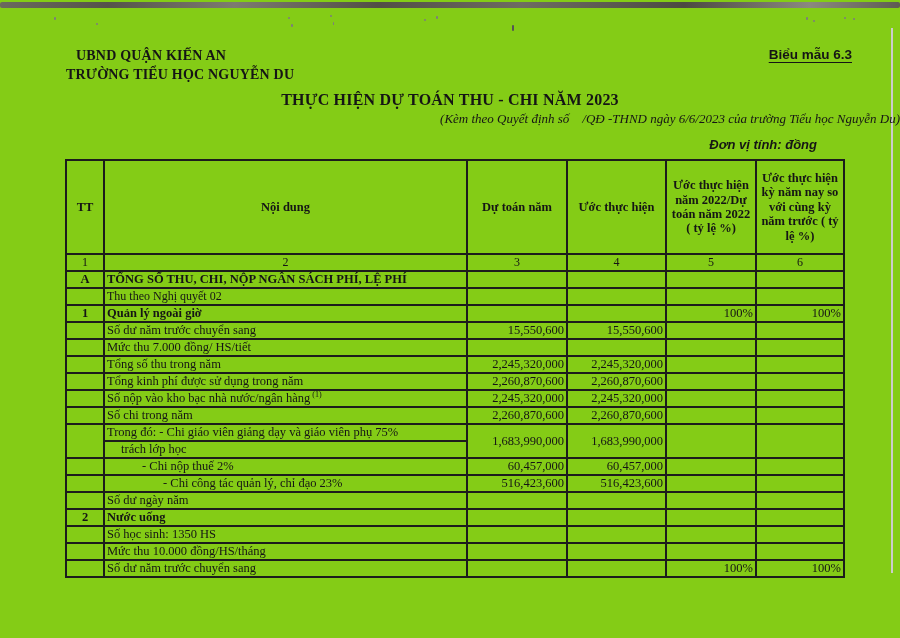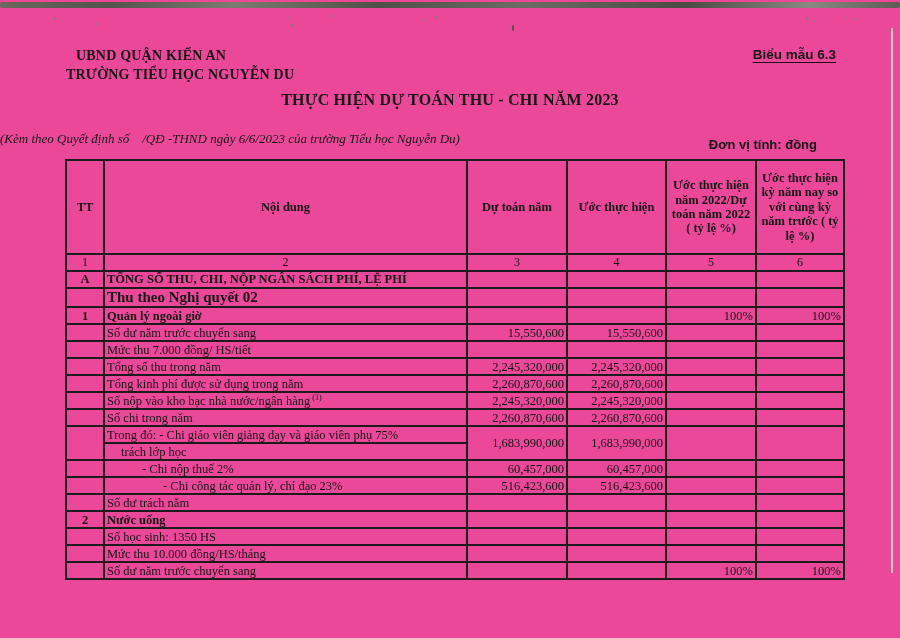--- a/index.html
+++ b/index.html
@@ -1,61 +1,61 @@
 <!DOCTYPE html>
 <html><head>
 <meta charset="utf-8">
 <style>
   html,body { margin:0; padding:0; background:#e8e8e8; }
   .page {
     position:relative; width:900px; height:638px; margin:0 auto;
-    background:#ec4899; overflow:hidden;
+    background:#84cc16; overflow:hidden;
     font-family:"Liberation Serif", serif; color:#151515;
   }
   
   .topedge {
     position:absolute; top:2px; left:0; width:900px; height:6px; border-radius:2px;
     background:linear-gradient(90deg,#6b695e,#55534a 12%,#7d7b70 26%,#524f46 42%,#6e6c62 58%,#4c4a42 76%,#8b897f 90%,#5e5c52);
     filter:blur(0.4px);
   }
   .rightline { position:absolute; top:28px; left:891px; width:2px; height:545px; background:#cccccc; }
   .speck { position:absolute; background:#7d7d7d; border-radius:1px; }
 
   
   .org { position:absolute; top:46px; left:66px; font-weight:bold; font-size:14px; line-height:19px; letter-spacing:0.2px; }
   .org .l1 { padding-left:10px; }
   .formlabel {
-    position:absolute; top:47px; right:64px;
+    position:absolute; top:47px; right:48px;
     font-family:"Liberation Sans", sans-serif; font-weight:bold; font-size:13.5px;
     text-decoration:underline; text-underline-offset:3px;
   }
   .title { position:absolute; top:91px; left:0; width:900px; text-align:center; font-weight:bold; font-size:16px; letter-spacing:0.2px; }
-  .subtitle { position:absolute; top:111px; left:0; width:900px; text-align:left; font-style:italic; font-size:13px;margin-top:20px; }
+  .subtitle { position:absolute; top:111px; left:0; width:900px; text-align:right; font-style:italic; font-size:13px; }
   .unitnote {
     position:absolute; top:137px; left:0; width:817px; text-align:right;
-    font-family:"Liberation Sans", sans-serif; font-weight:bold; font-size:13px;
+    font-family:"Liberation Sans", sans-serif; font-weight:bold; font-style:italic; font-size:13px;
   }
 
   
   table.budget { position:absolute; top:159px; left:65px; width:778px; border-collapse:collapse; table-layout:fixed; }
   table.budget th, table.budget td {
     border:2px solid #1c1c1c; font-size:12.5px; line-height:1.15;
     padding:0 2px; overflow:hidden; vertical-align:middle;
   }
   table.budget th { font-weight:bold; text-align:center; padding:2px 3px; }
   tr.hdr { height:94px; }
   tr.colnum td { height:13px; text-align:center; font-size:12px; padding:0; }
   tbody.rows tr { height:17px; }
   td.tt  { text-align:center; }
   td.nd  { text-align:left; padding-left:4px; }
   td.num { text-align:right; padding-right:4px; }
   td.pct { text-align:right; padding-right:3px; }
   tr.section td.nd { font-weight:bold;margin-left:16px; }
   tr.section td.tt { font-weight:bold; }
-  tr.subhead td.nd { font-weight:bold; font-size:15px; }
+  tr.subhead td.nd { font-weight:normal; font-size:12px; }
   tr.group td.nd, tr.group td.tt { font-weight:bold; }
   td.nd sup { font-size:8px; line-height:0; }
 </style>
 </head>
 <body>
 
 <div class="page">
 
   <div class="topedge"></div>
   <div class="rightline"></div>
@@ -207,21 +207,21 @@
         <tr>
           <td class="tt"></td>
           <td class="nd" style="padding-left: 58px;">- Chi công tác quản lý, chỉ đạo 23%</td>
           <td class="num">516,423,600</td>
           <td class="num">516,423,600</td>
           <td class="pct"></td>
           <td class="pct"></td>
         </tr>
         <tr>
           <td class="tt"></td>
-          <td class="nd">Số dư trách năm</td>
+          <td class="nd">Số dư ngày năm</td>
           <td class="num"></td>
           <td class="num"></td>
           <td class="pct"></td>
           <td class="pct"></td>
         </tr>
         <tr class="group">
           <td class="tt">2</td>
           <td class="nd">Nước uống</td>
           <td class="num"></td>
           <td class="num"></td>

